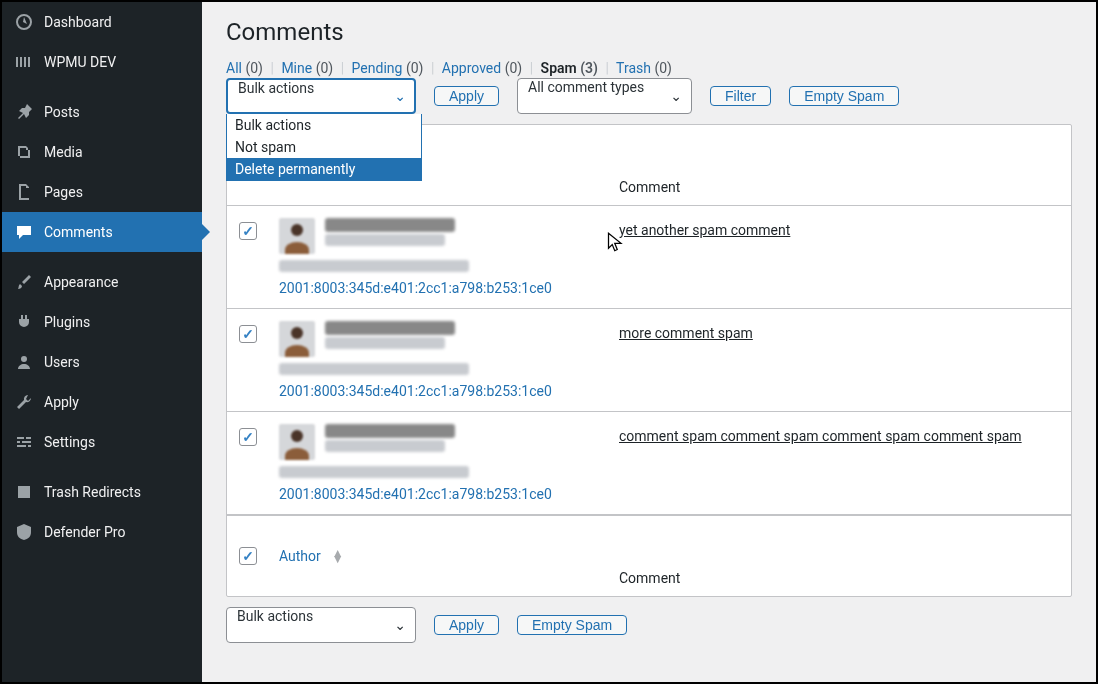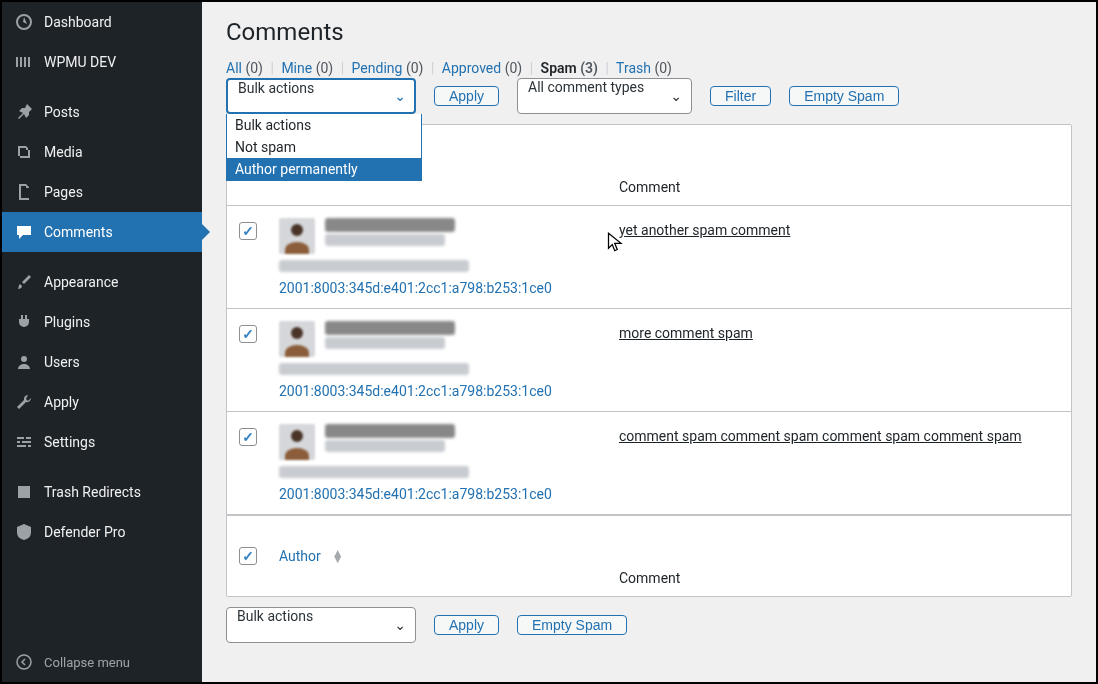--- a/index.html
+++ b/index.html
@@ -180,29 +180,20 @@
       <span>Trash Redirects</span>
     </div>
     <div class="sidebar-item">
       <span class="sidebar-icon">
           <svg viewBox="0 0 20 20">
             <path d="M10 2l7 3v5c0 5-3 7-7 8-4-1-7-3-7-8V5z"></path>
           </svg>
         </span>
       <span>Defender Pro</span>
     </div>
-    <div class="collapse-item">
-      <span class="sidebar-icon">
-          <svg viewBox="0 0 20 20">
-            <circle cx="10" cy="10" r="7" fill="none" stroke="currentColor" stroke-width="1.5"></circle>
-            <path d="M11 7l-3 3 3 3" fill="none" stroke="currentColor" stroke-width="1.5"></path>
-          </svg>
-        </span>
-      <span>Collapse menu</span>
-    </div>
   </nav>
 
   <main class="main">
     <h1 class="page-title">Comments</h1>
 
     <div class="subsubsub">
       <a href="#"><span>All</span> <span class="count">(0)</span></a>
       <span class="sep">|</span>
       <a href="#"><span>Mine</span> <span class="count">(0)</span></a>
       <span class="sep">|</span>
@@ -217,21 +208,21 @@
 
     <div class="tablenav">
       <div class="select-wrap" style="position:relative">
         <div class="bulk-select">
           <span>Bulk actions</span>
           <span class="select-arrow">⌄</span>
         </div>
         <div class="dropdown-panel">
           <div class="opt">Bulk actions</div>
           <div class="opt">Not spam</div>
-          <div class="opt hl">Author permanently</div>
+          <div class="opt hl">Delete permanently</div>
         </div>
       </div>
       <button class="button">Apply</button>
       <div class="select-wrap">
         <div class="comment-type-select">
           <span>All comment types</span>
         </div>
         <span class="arrow">⌄</span>
       </div>
       <button class="button">Filter</button>

